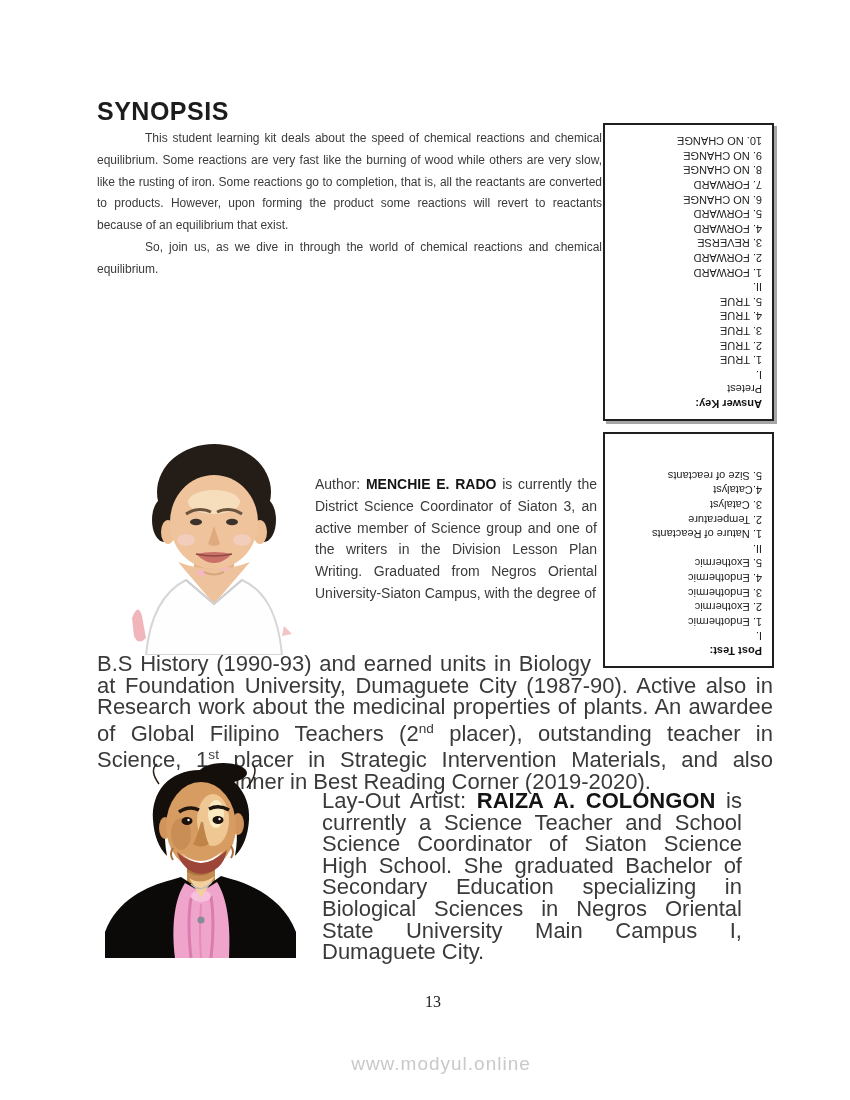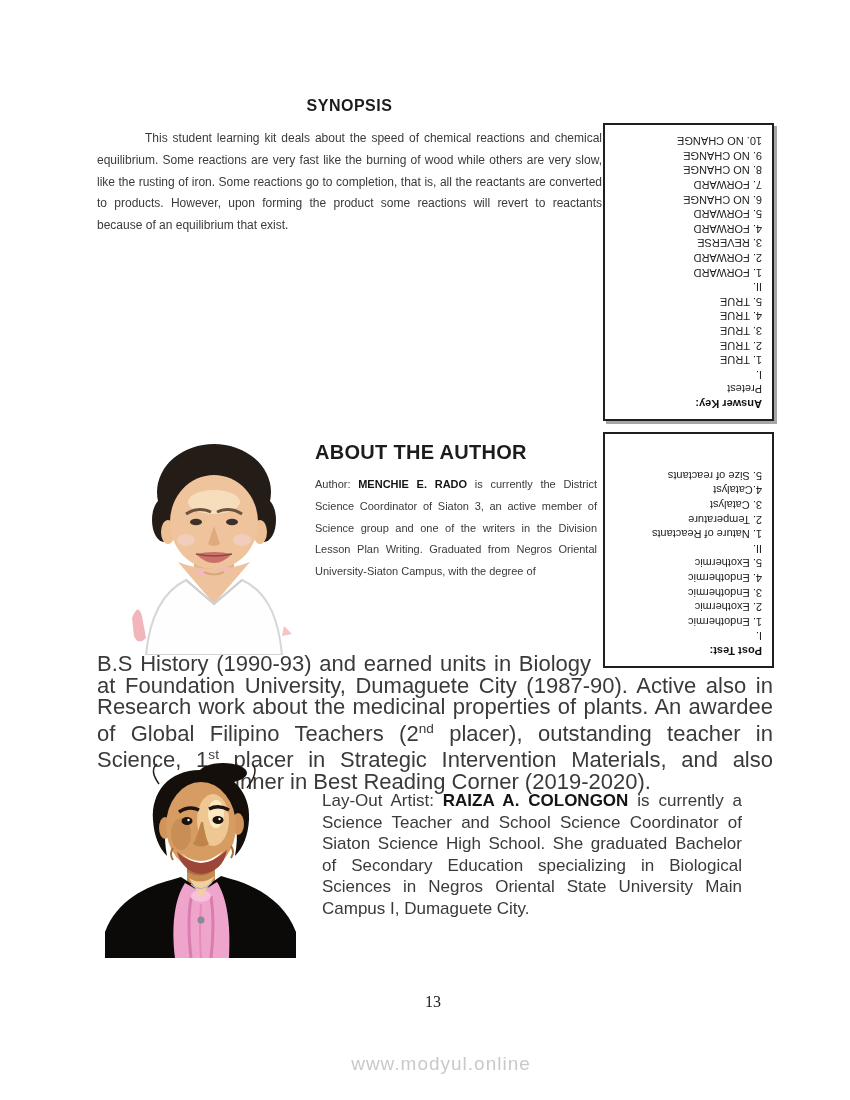--- a/index.html
+++ b/index.html
@@ -6,21 +6,21 @@
   html,body { background:#ffffff; }
   body {
     width:850px; height:1100px;
     font-family:"Liberation Sans", sans-serif;
     color:#3a3a3a;
   }
   .page { position:relative; width:850px; height:1100px; background:#fff; overflow:hidden; }
 
   .synopsis-title {
     position:absolute; top:97px; left:97px; width:505px;
-    text-align:center; font-size:16px; font-weight:bold; color:#1c1c1c; letter-spacing:.5px;
+    text-align:left; font-size:25px; font-weight:bold; color:#1c1c1c; letter-spacing:.5px;
   }
   .synopsis-body {
     position:absolute; top:128px; left:97px; width:505px;
     font-size:12px; line-height:21.8px; text-align:justify;
   }
   .synopsis-body p { text-indent:48px; }
 
   .ans-box {
     position:absolute; left:603px; width:171px; background:#fff;
     border:2px solid #1f1f1f;
@@ -36,55 +36,56 @@
   }
   .box-title { font-weight:bold; color:#111; }
 
   .about-heading {
     position:absolute; top:441px; left:315px;
     font-size:20px; font-weight:bold; color:#1c1c1c; letter-spacing:.3px;
   }
   .author-photo { position:absolute; top:440px; left:128px; width:170px; height:215px; }
   .author-col {
     position:absolute; top:474px; left:315px; width:282px;
-    font-size:11px; line-height:21.8px; text-align:justify;
+    font-size:14px; line-height:21.8px; text-align:justify;
   }
   .bold-name { font-weight:bold; color:#141414; }
 
   .continuation {
     position:absolute; top:653px; left:97px; width:676px;
     font-size:22px; line-height:21.5px; text-align:justify; text-align-last:center;
   }
   .cont-spacer { float:right; width:182px; height:16px; }
   sup { font-size:0.62em; }
 
   .artist-photo { position:absolute; top:762px; left:103px; width:195px; height:196px; }
   .artist-col {
     position:absolute; top:790px; left:322px; width:420px;
-    font-size:17px; line-height:21.6px; text-align:justify;
+    font-size:22px; line-height:21.6px; text-align:justify;
   }
 
   .page-number {
     position:absolute; top:993px; left:8px; width:850px; text-align:center;
     font-family:"Liberation Serif", serif; font-size:16px; color:#1a1a1a;
   }
   .watermark {
     position:absolute; top:1053px; left:0; width:850px; text-align:center;
     font-size:19px; color:#c9c9c9; letter-spacing:1px;padding-left:32px;
   }
 </style>
 </head>
 <body>
 
 <div class="page">
 
   <h1 class="synopsis-title">SYNOPSIS</h1>
 
   <div class="synopsis-body">
     <p>This student learning kit deals about the speed of chemical reactions and chemical equilibrium.  Some reactions are very fast like the burning of wood while others are very slow, like the rusting of iron.  Some reactions go to completion, that is, all the reactants are converted to products.  However, upon forming the product some reactions will revert to reactants because of an equilibrium that exist.</p>
+    <p>So, join us, as we dive in through the world of chemical reactions and chemical equilibrium.</p>
   </div>
 
   <div class="ans-box box1">
     <div class="box-inner">
       <div class="box-title">Answer Key:</div>
       <div>
           <div class="box-line">Pretest</div>
           <div class="box-line">I.</div>
           <div class="box-line">1. TRUE</div>
           <div class="box-line">2. TRUE</div>
@@ -119,21 +120,20 @@
           <div class="box-line">II.</div>
           <div class="box-line">1. Nature of Reactants</div>
           <div class="box-line">2. Temperature</div>
           <div class="box-line">3. Catalyst</div>
           <div class="box-line">4.Catalyst</div>
           <div class="box-line">5. Size of reactants</div>
         </div>
     </div>
   </div>
 
-  <h2 class="about-heading">ABOUT THE AUTHOR</h2>
 
   <svg class="author-photo" viewBox="0 0 170 215" xmlns="http://www.w3.org/2000/svg">
     <g>
       <ellipse cx="86" cy="52" rx="57" ry="48" fill="#241c16"></ellipse>
       <ellipse cx="36" cy="80" rx="12" ry="22" fill="#241c16"></ellipse>
       <ellipse cx="136" cy="80" rx="12" ry="22" fill="#241c16"></ellipse>
     </g>
     <g>
       <rect x="66" y="110" width="40" height="20" fill="#e2b288"></rect>
       <path d="M50,122 Q86,136 122,122 L86,164 Z" fill="#eec29c"></path>

